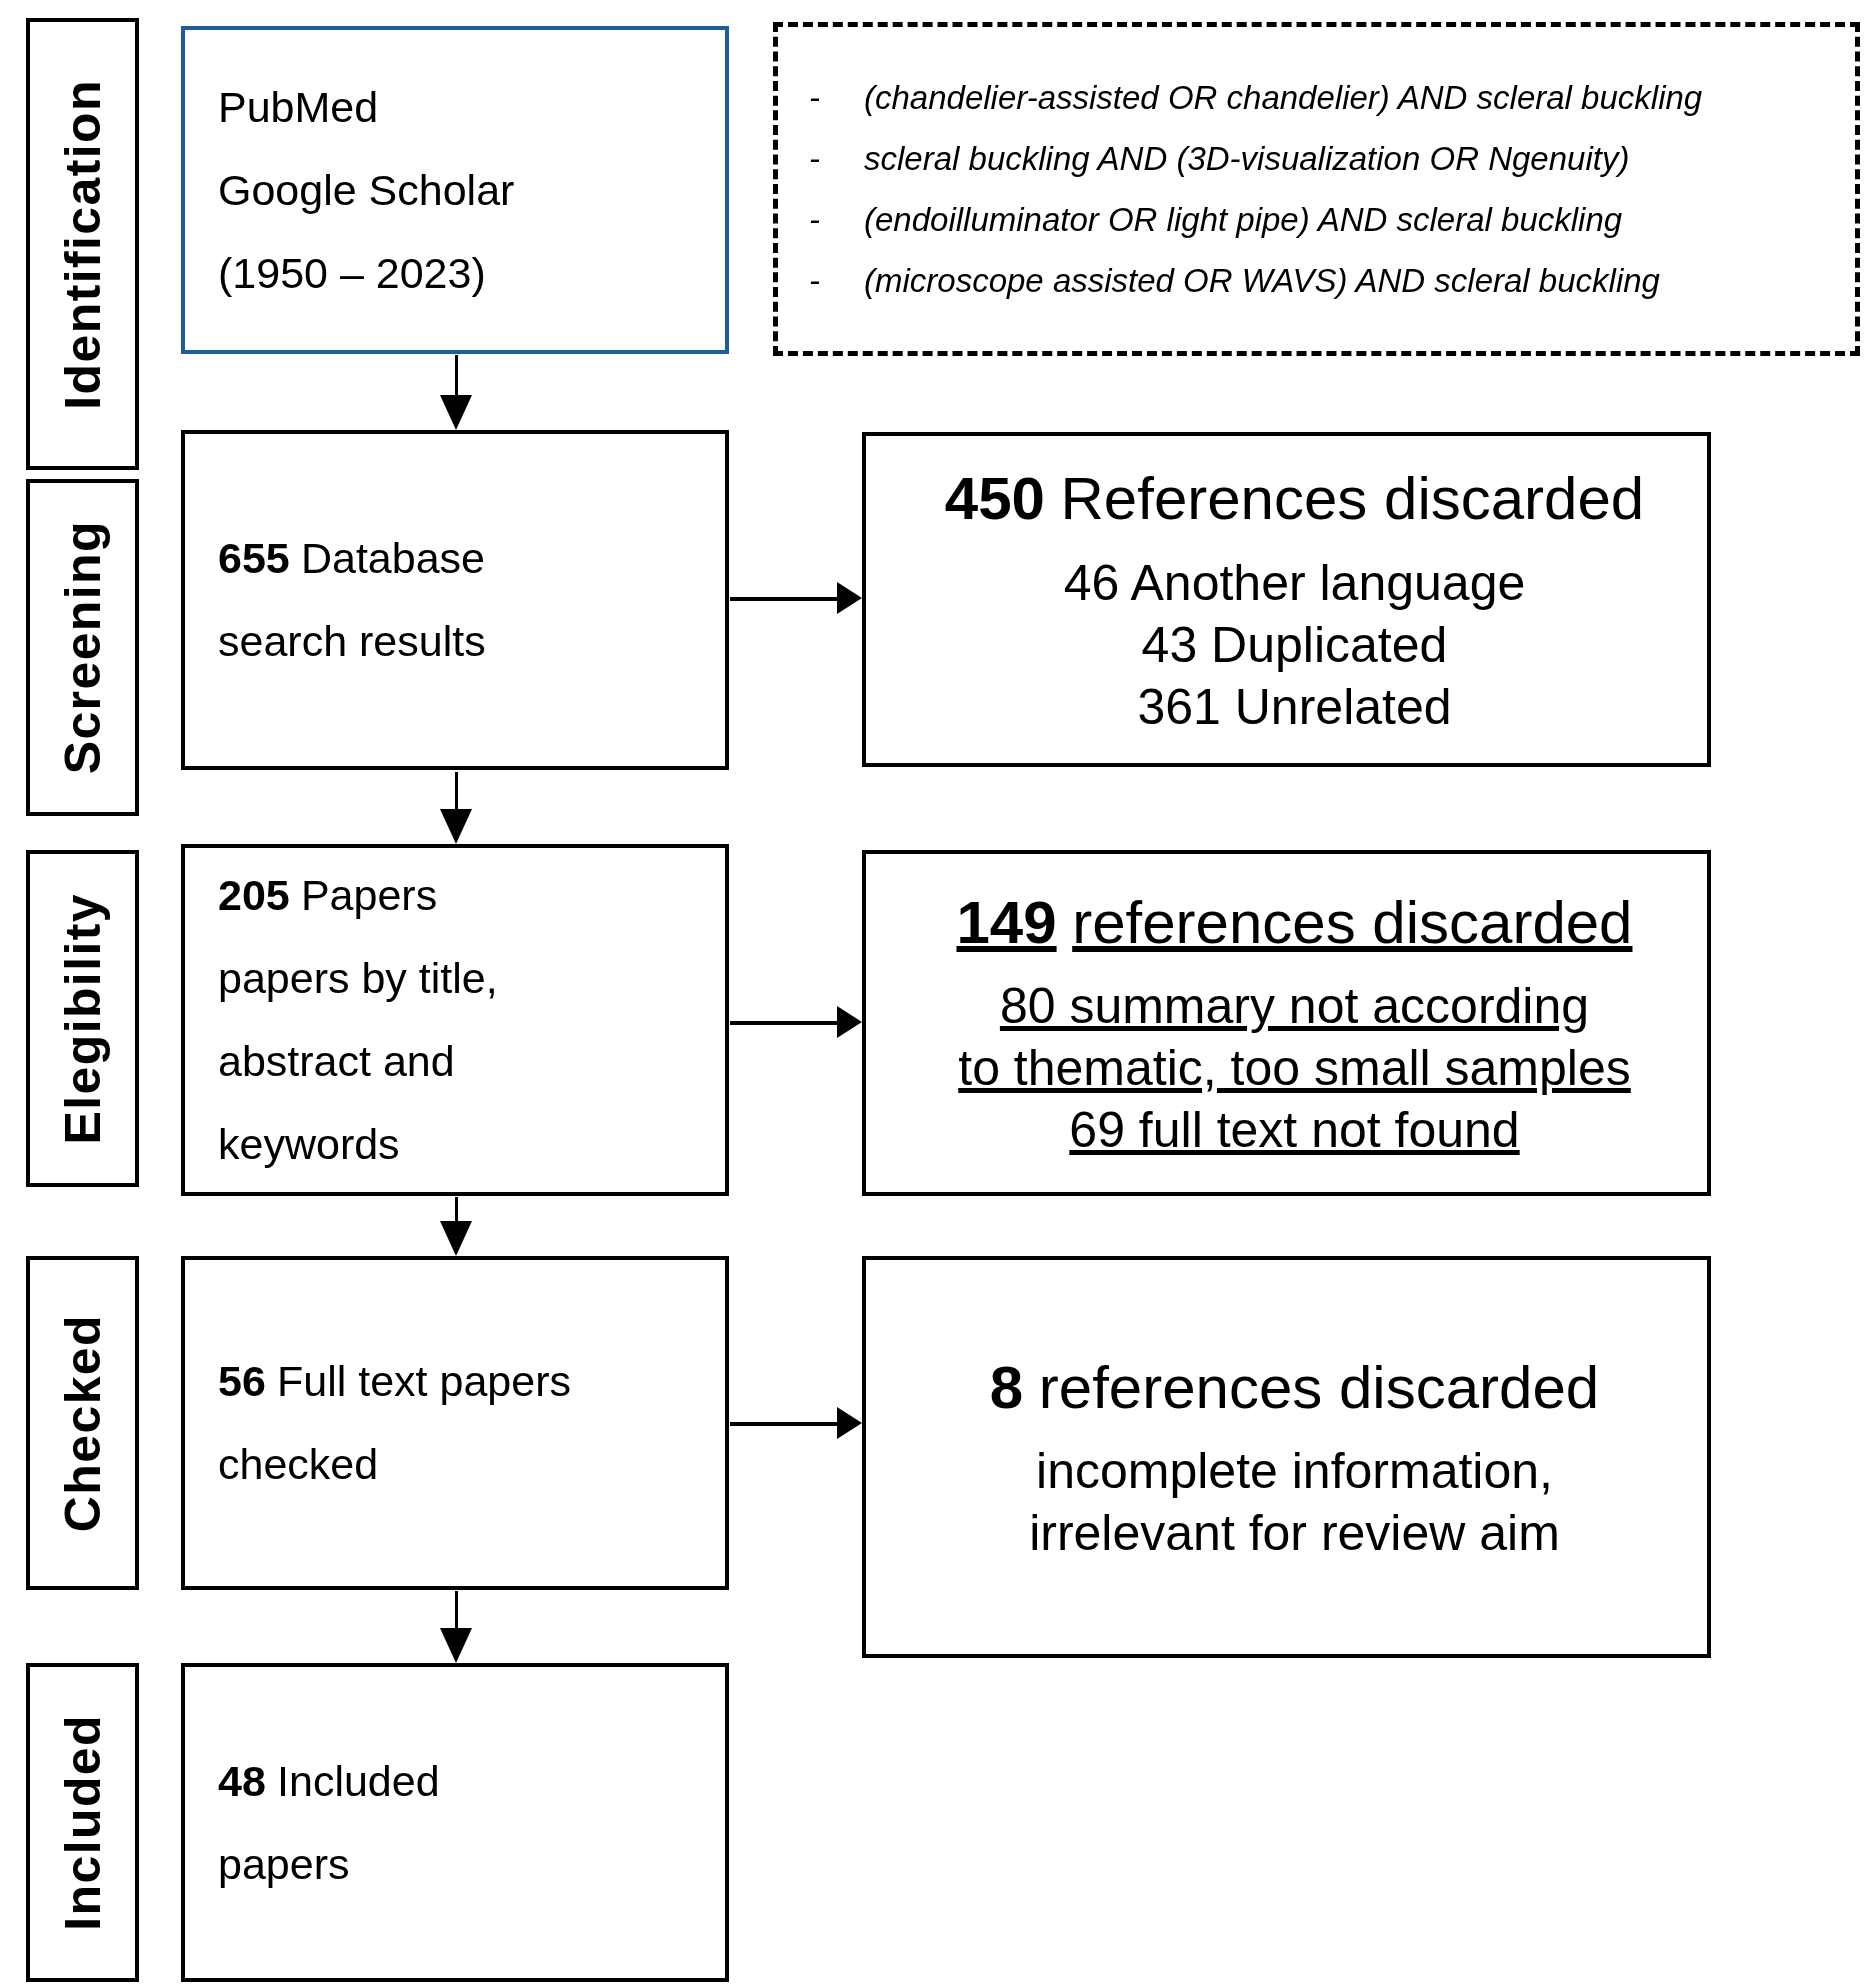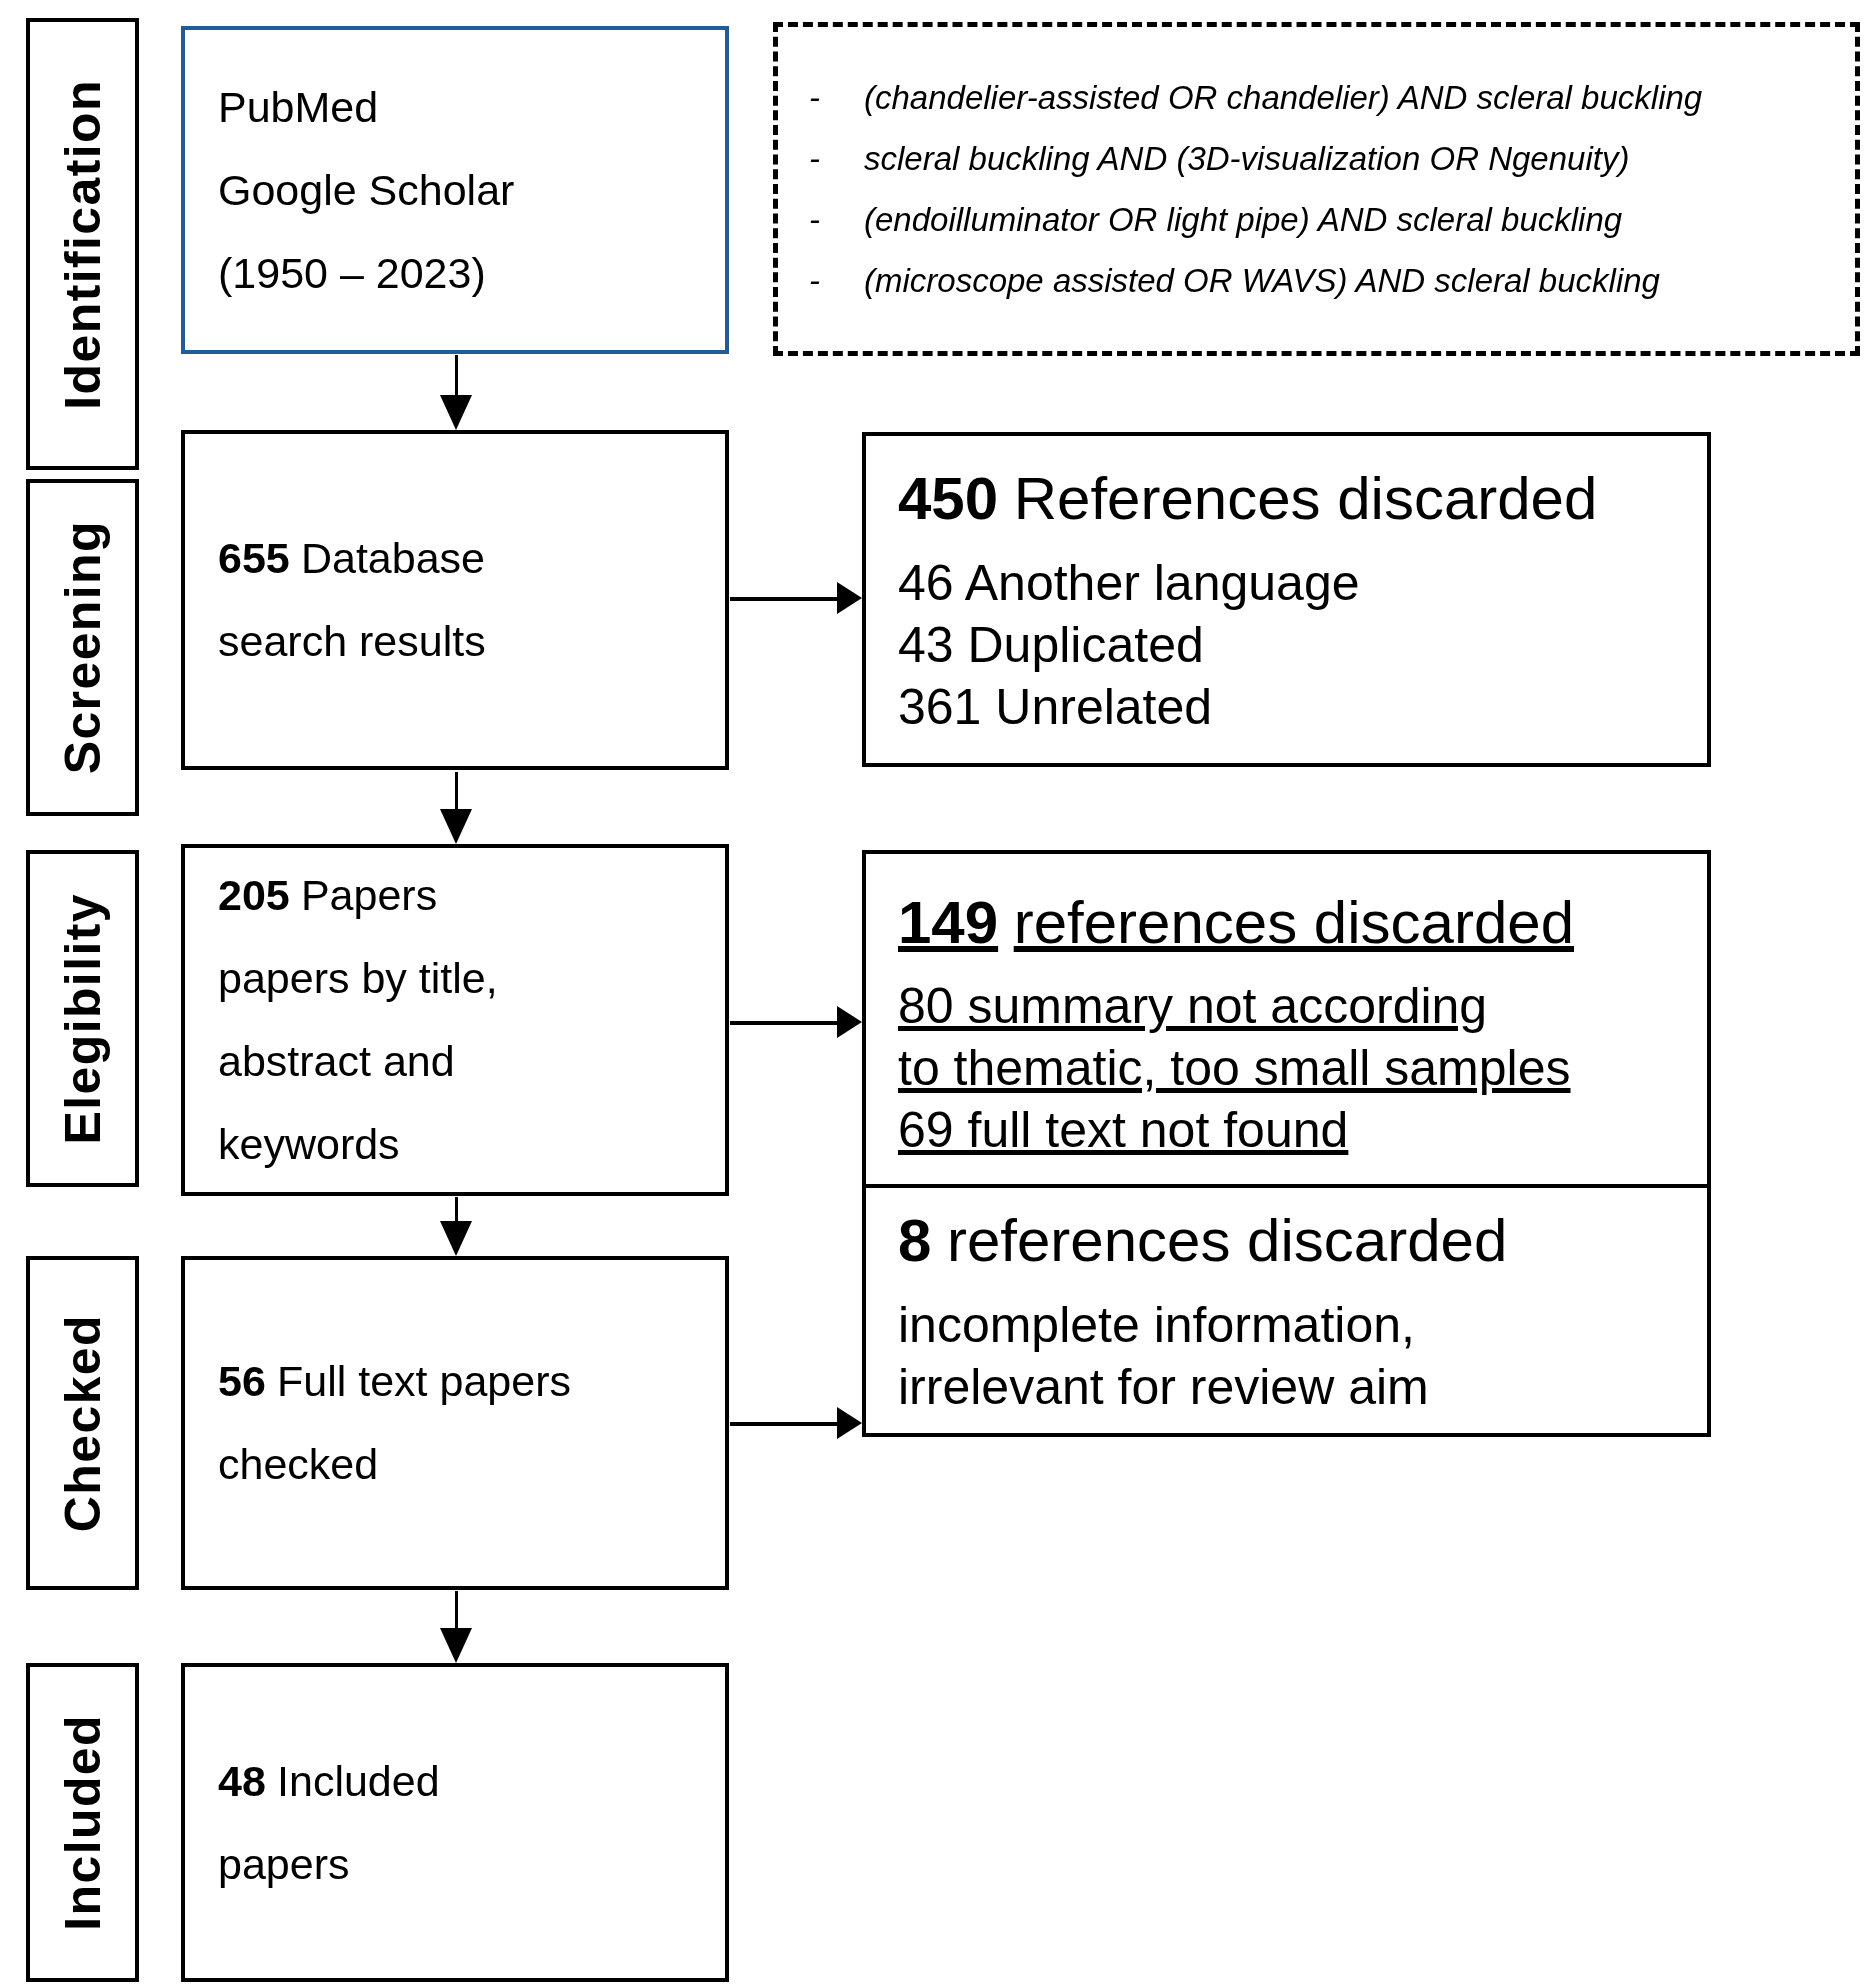--- a/index.html
+++ b/index.html
@@ -38,21 +38,21 @@
   .flow-line{
     font-size:43px;line-height:83px;white-space:nowrap;
   }
   .flow-line b{font-weight:bold;margin-right:0.26em;}
   
   .right-box{
     position:absolute;left:862px;width:849px;
     border:4.9px solid #000;background:#fff;
     box-sizing:border-box;
     display:flex;flex-direction:column;justify-content:center;
-    padding-left:32px;padding-right:16px;
+    padding-left:32px;padding-right:16px;text-align:center;
   }
   .r-title{
     font-size:60px;line-height:75px;margin-bottom:15.3px;white-space:nowrap;
   }
   .r-title b{font-weight:bold;margin-right:0.26em;}
   .r-line{font-size:50px;line-height:62px;white-space:nowrap;}
   
   .query-box{
     position:absolute;left:773px;top:21.5px;width:1087px;height:334px;
     border:5.6px dashed #000;background:#fff;
@@ -159,21 +159,21 @@
     <div class="r-line">80 summary not according</div>
     <div class="r-line">to thematic, too small samples</div>
     <div class="r-line">69 full text not found</div>
   </div>
 
   <div class="flow-box" style="top:1256px;height:334px;">
     <div class="flow-line"><b>56</b><span>Full text papers</span></div>
     <div class="flow-line">checked</div>
   </div>
 
-  <div class="right-box" style="top:1184px;height:253px;">
+  <div class="right-box" style="top:1256px;height:402px;">
     <div class="r-title"><b>8</b><span>references discarded</span></div>
     <div class="r-line">incomplete information,</div>
     <div class="r-line">irrelevant for review aim</div>
   </div>
 
   <div class="flow-box" style="top:1663px;height:319px;">
     <div class="flow-line"><b>48</b><span>Included</span></div>
     <div class="flow-line">papers</div>
   </div>
 

